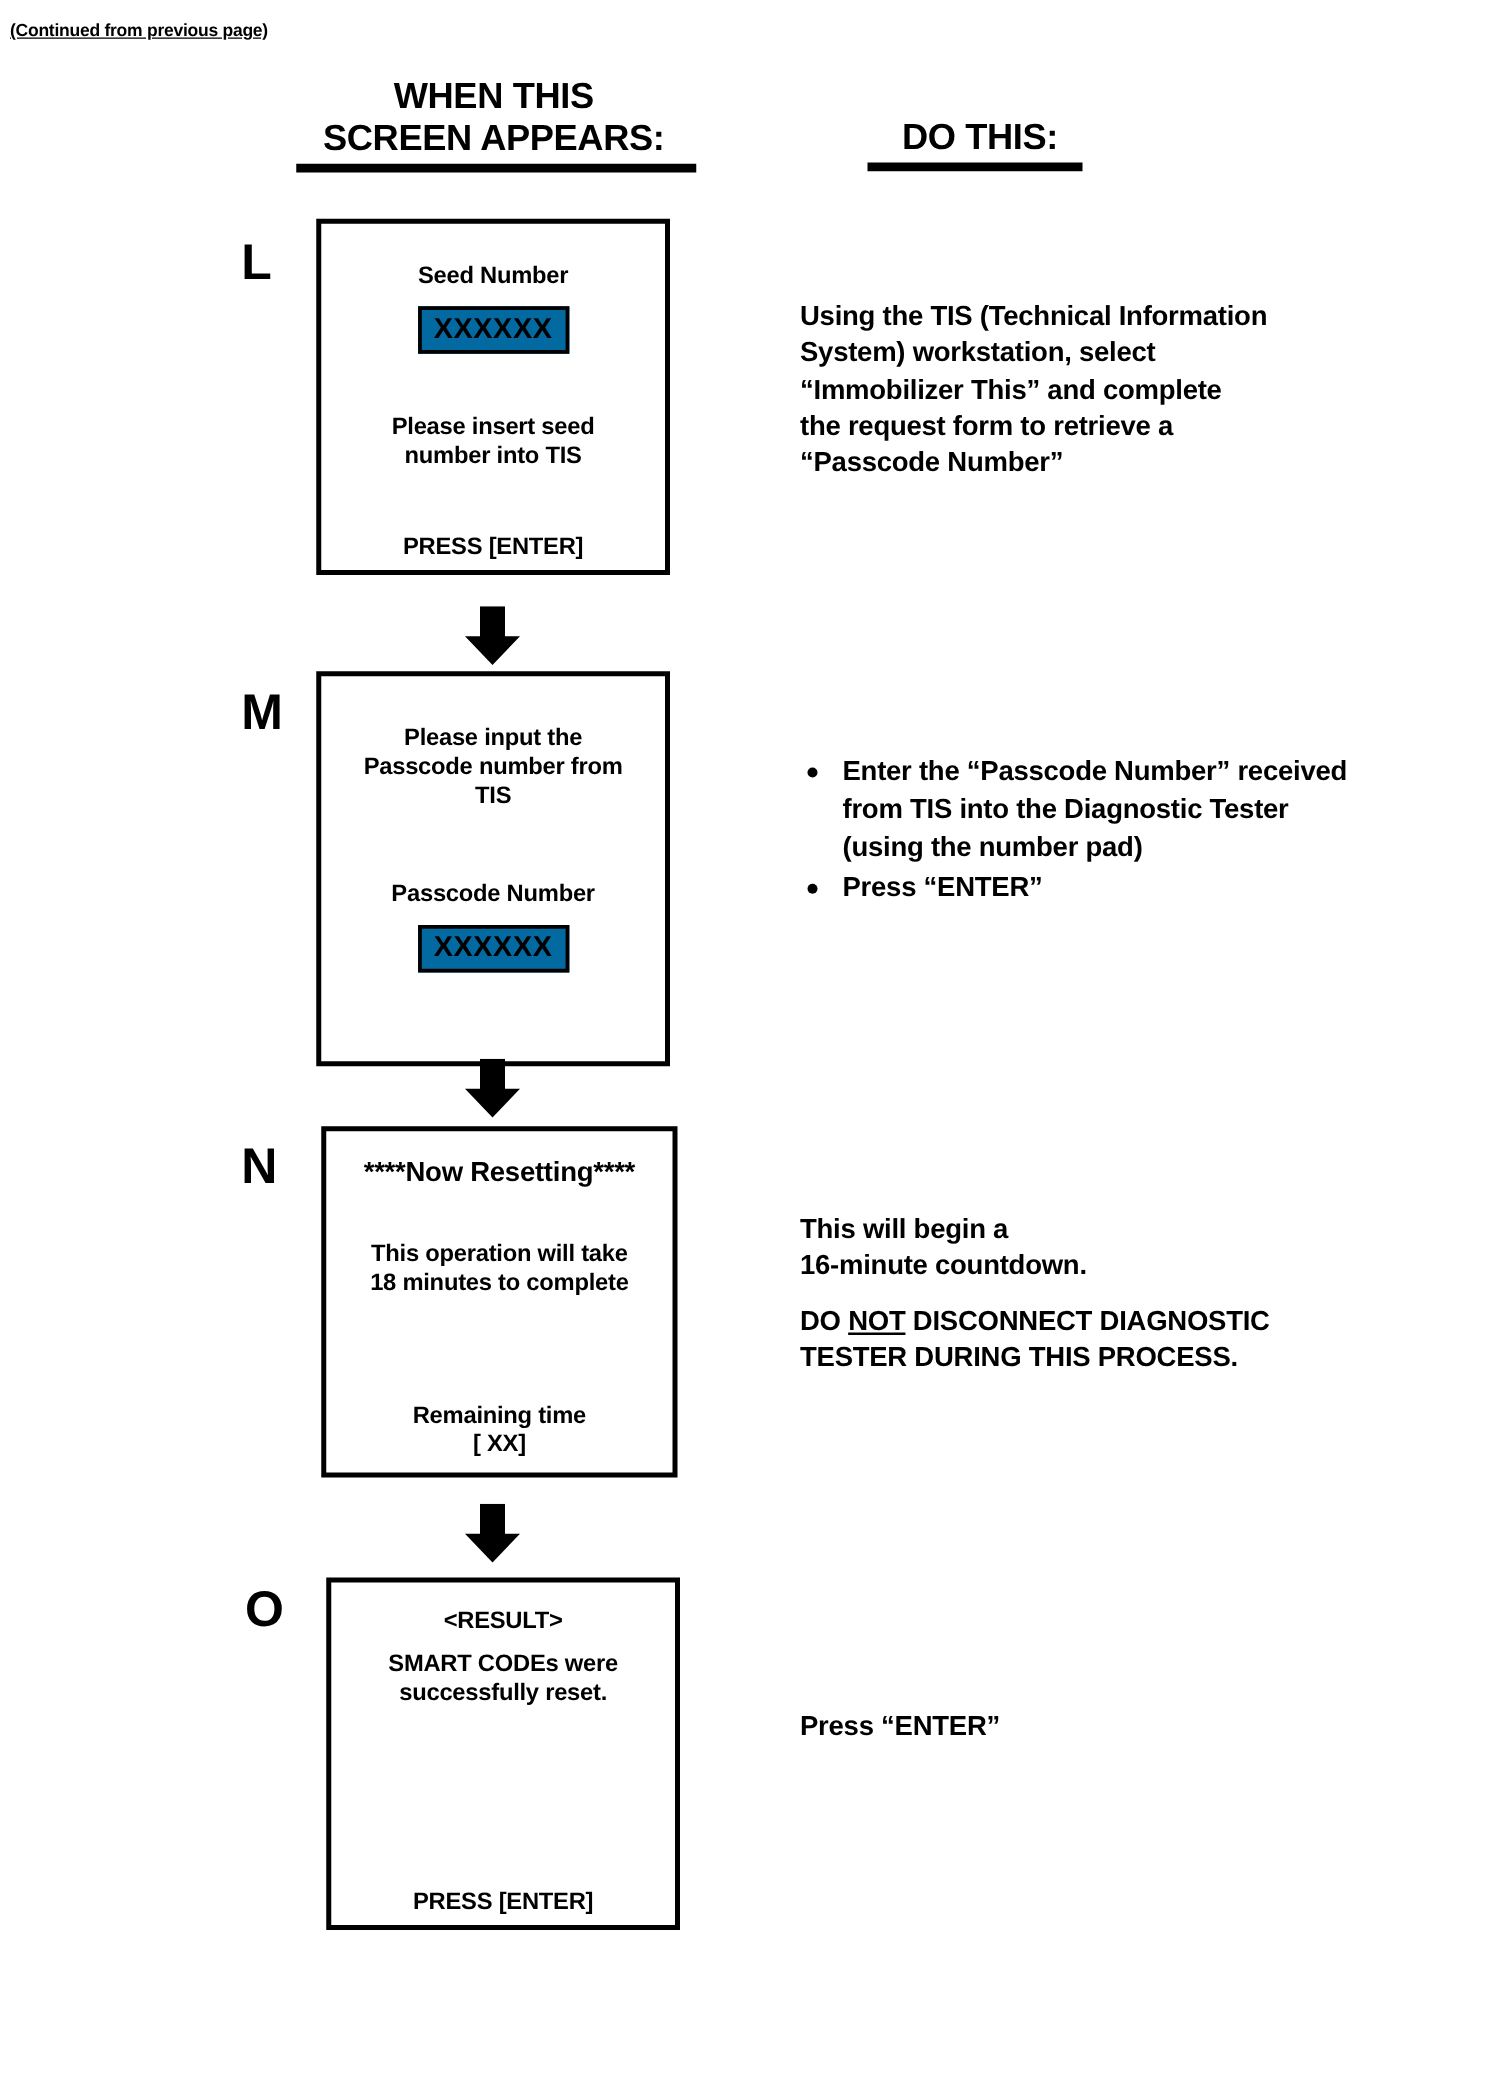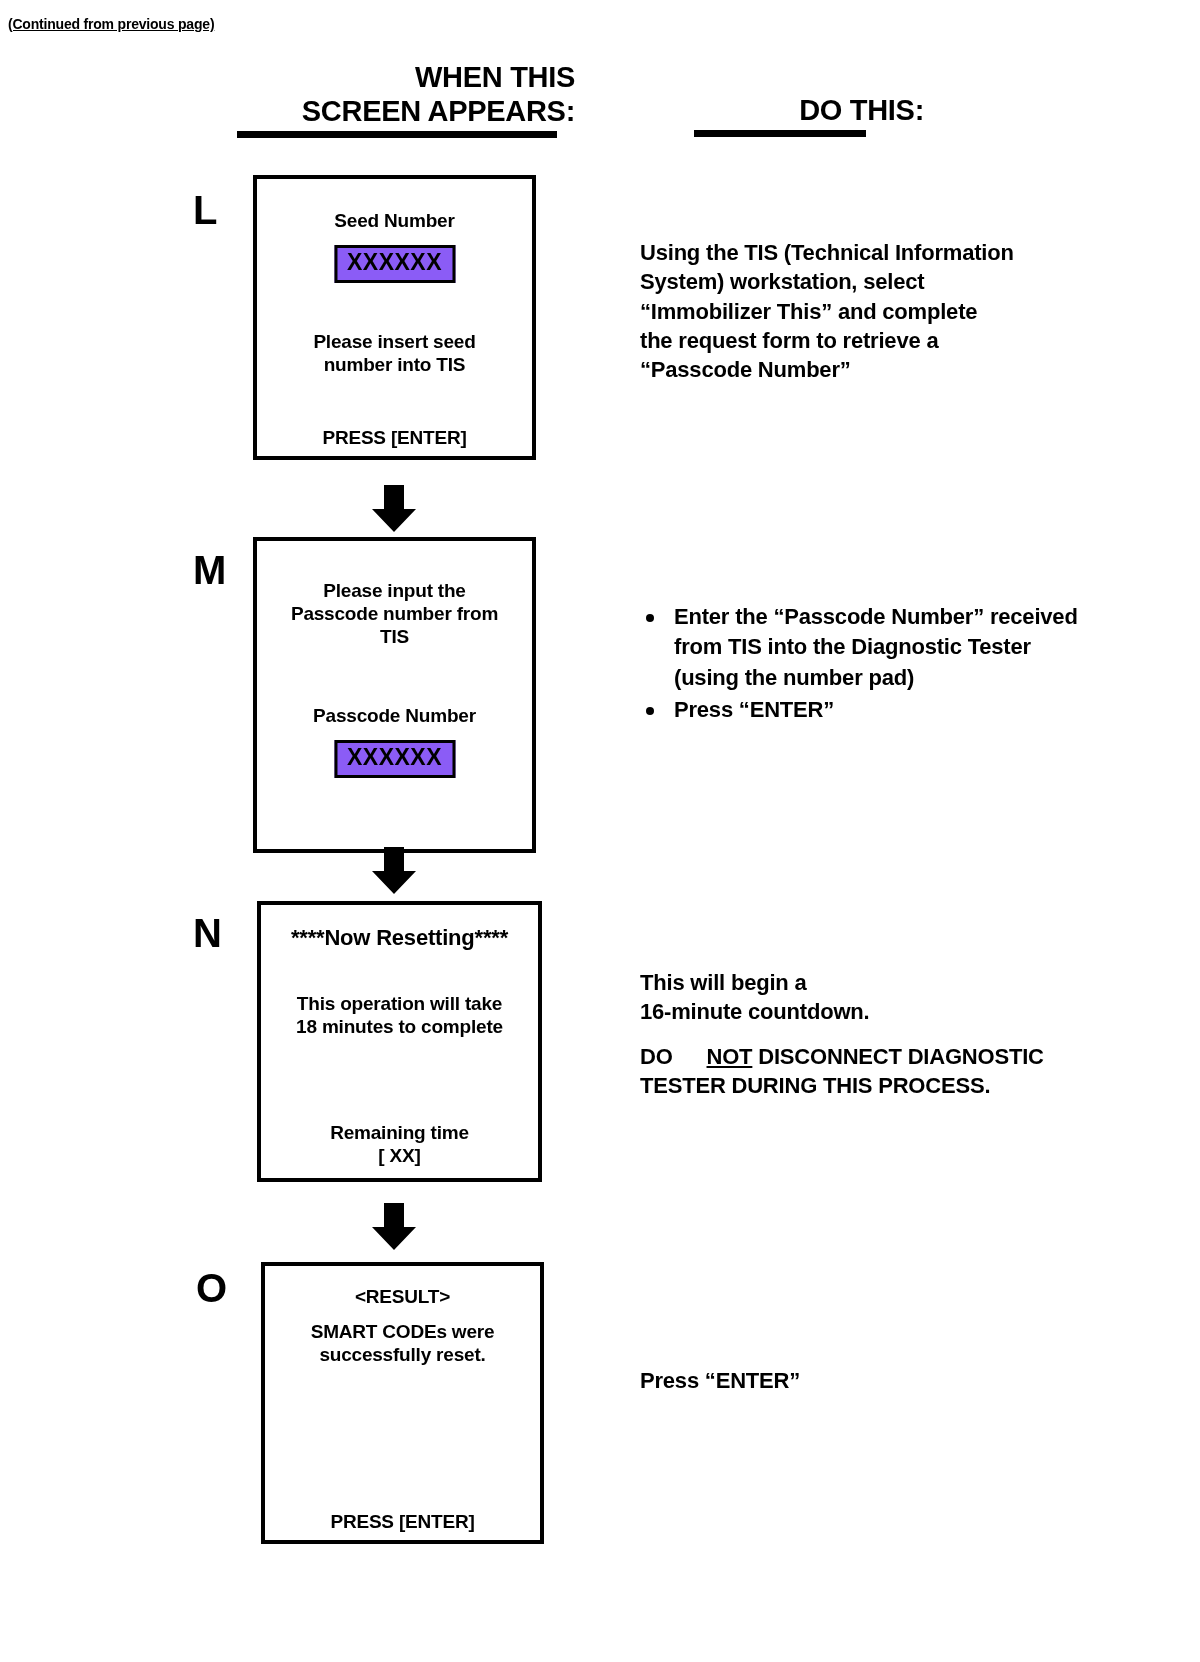--- a/index.html
+++ b/index.html
@@ -31,21 +31,21 @@
     font-size: 14px;
     font-weight: bold;
     letter-spacing: -0.2px;
     text-decoration: underline;
   }
 
   .col-head {
     position: absolute;
     font-size: 29px;
     font-weight: bold;
-    text-align: right;
+    text-align: center;
     line-height: 1.18;
     letter-spacing: -0.3px;
   }
   .col-head.left-head {
     left: 215px;
     top: 60px;
     width: 360px;
   }
   .col-head.right-head {
     left: 644px;
@@ -87,21 +87,21 @@
   .value-box {
     position: absolute;
     left: 50%;
     transform: translateX(-50%);
     border: 3px solid #000;
     padding: 1px 10px 3px 10px;
     font-size: 23px;
     font-weight: bold;
     letter-spacing: 0.5px;
     line-height: 1.2;
-    background: #8b5cf6;
+    background: #0369a1;
   }
 
   
   .arrow {
     position: absolute;
     width: 46px;
     height: 48px;
   }
   .arrow svg { display: block; width: 100%; height: 100%; }
 
@@ -134,21 +134,21 @@
     content: "";
     position: absolute;
     left: 6px;
     top: 12px;
     width: 8px;
     height: 8px;
     background: #000;
     border-radius: 50%;
   }
 
-  .warn-underline { text-decoration: underline; margin-left: 28px; }
+  .warn-underline { text-decoration: underline; }
 </style>
 </head>
 <body>
 
 <div class="page">
 
   <div class="continued">(Continued from previous page)</div>
 
   <div class="col-head left-head">
     <div>WHEN THIS</div>

